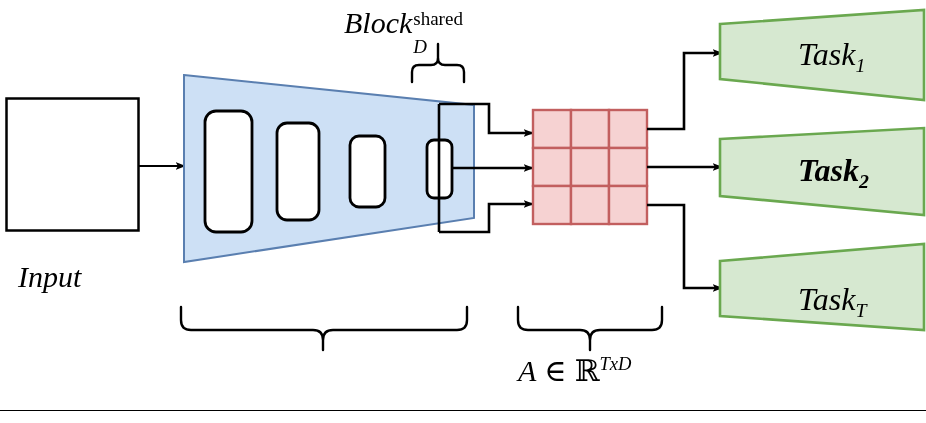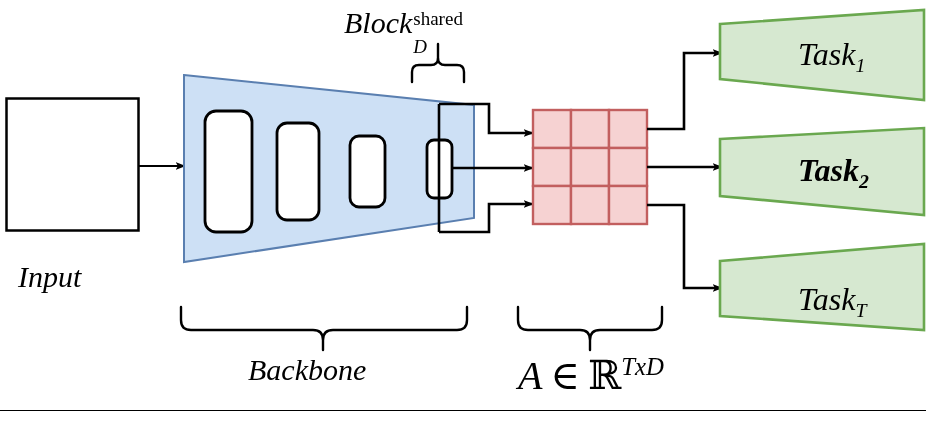--- a/index.html
+++ b/index.html
@@ -40,21 +40,21 @@
     font-size: 30px;
   }
   .lbl-backbone {
     left: 248px;
     top: 355px;
     font-size: 30px;
   }
   .lbl-matrix {
     left: 518px;
     top: 355px;
-    font-size: 40px;
+    font-size: 30px;
     font-style: normal;
   }
   .lbl-matrix .mi { font-style: italic; }
   .lbl-matrix .bb {
     font-family: "DejaVu Serif", serif;
     font-style: normal;
   }
   .lbl-matrix sup {
     font-size: 0.62em;
     vertical-align: super;
@@ -166,21 +166,20 @@
 
     <path d="M181,307 L181,320 Q181,330 191,330 L313,330 Q323,330 323,340 Q323,330 333,330 L457,330 Q467,330 467,320 L467,307" fill="none" stroke="#000000" stroke-width="2.4" stroke-linecap="round"></path>
     <line x1="323" y1="340" x2="323" y2="350" stroke="#000000" stroke-width="2.4" stroke-linecap="round"></line>
 
     <path d="M518,307 L518,320 Q518,330 528,330 L580,330 Q590,330 590,340 Q590,330 600,330 L652,330 Q662,330 662,320 L662,307" fill="none" stroke="#000000" stroke-width="2.4" stroke-linecap="round"></path>
     <line x1="590" y1="340" x2="590" y2="350" stroke="#000000" stroke-width="2.4" stroke-linecap="round"></line>
   </svg>
 
   <div class="lbl lbl-input">Input</div>
 
-  <div class="lbl lbl-backbone">Backbone</div>
 
   <div class="lbl lbl-matrix">
     <span class="mi">A</span><span style="margin:0 8px;">∈</span><span class="bb">ℝ</span><sup>TxD</sup>
   </div>
 
   <div class="lbl lbl-block">
     <span class="base">Block</span><span class="sub-sup"><span class="sup">shared</span><span class="sub">D</span></span>
   </div>
 
   <div class="task-label" style="left:778px; top:36px;">

